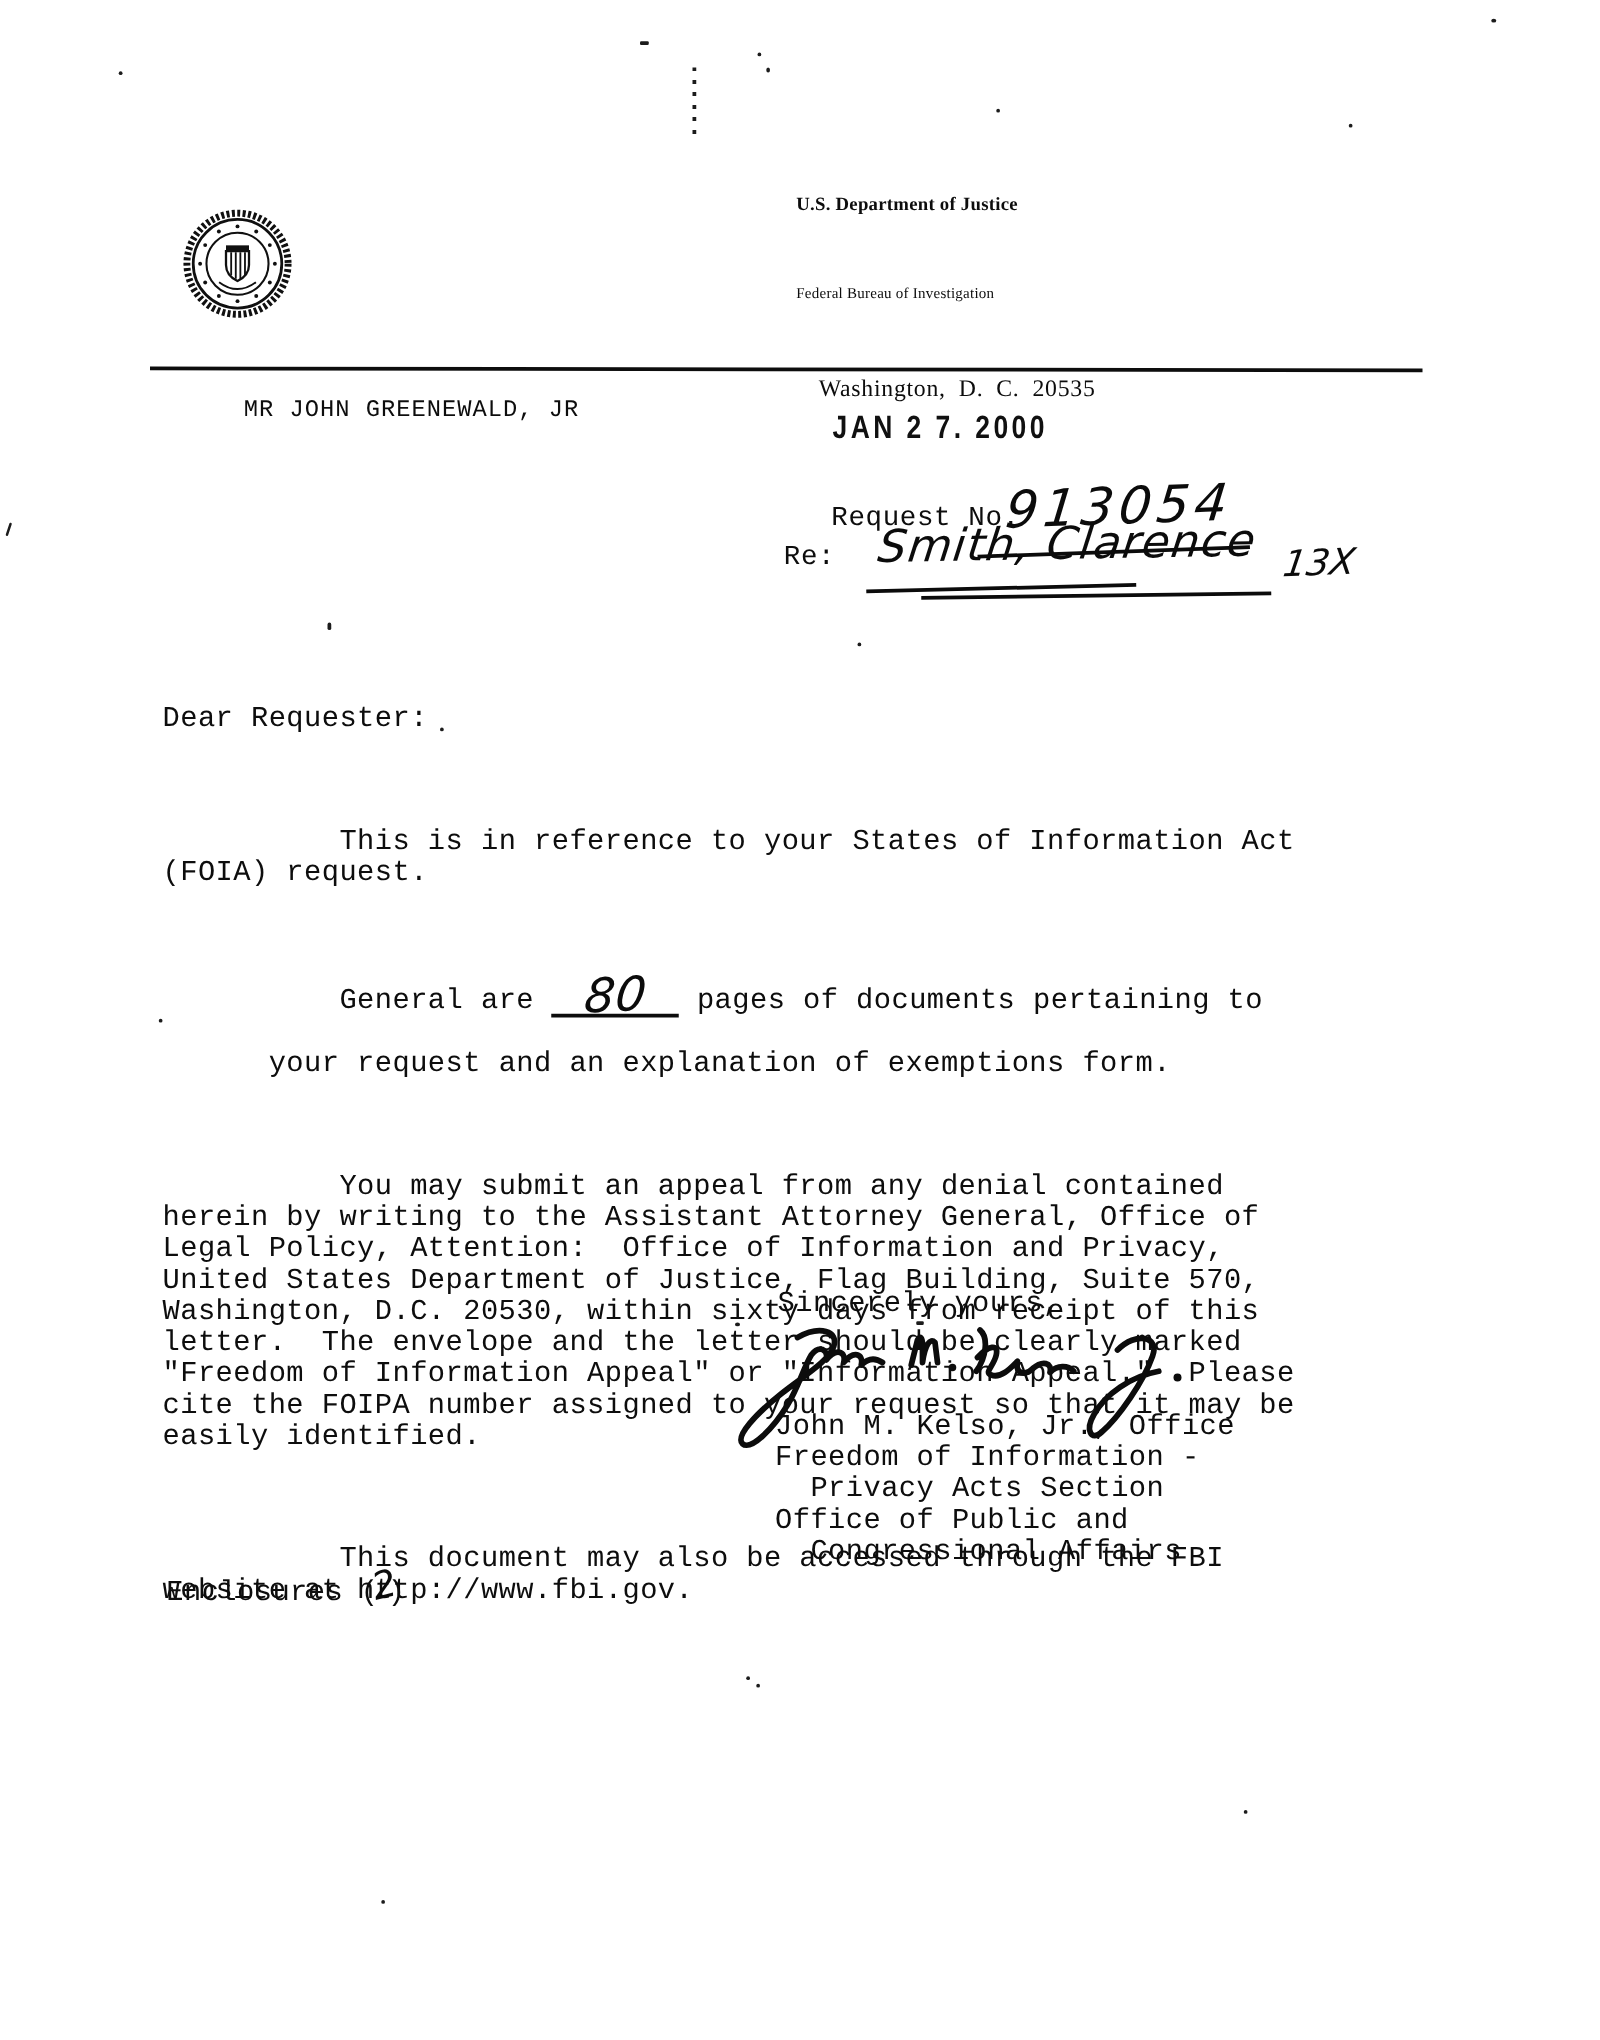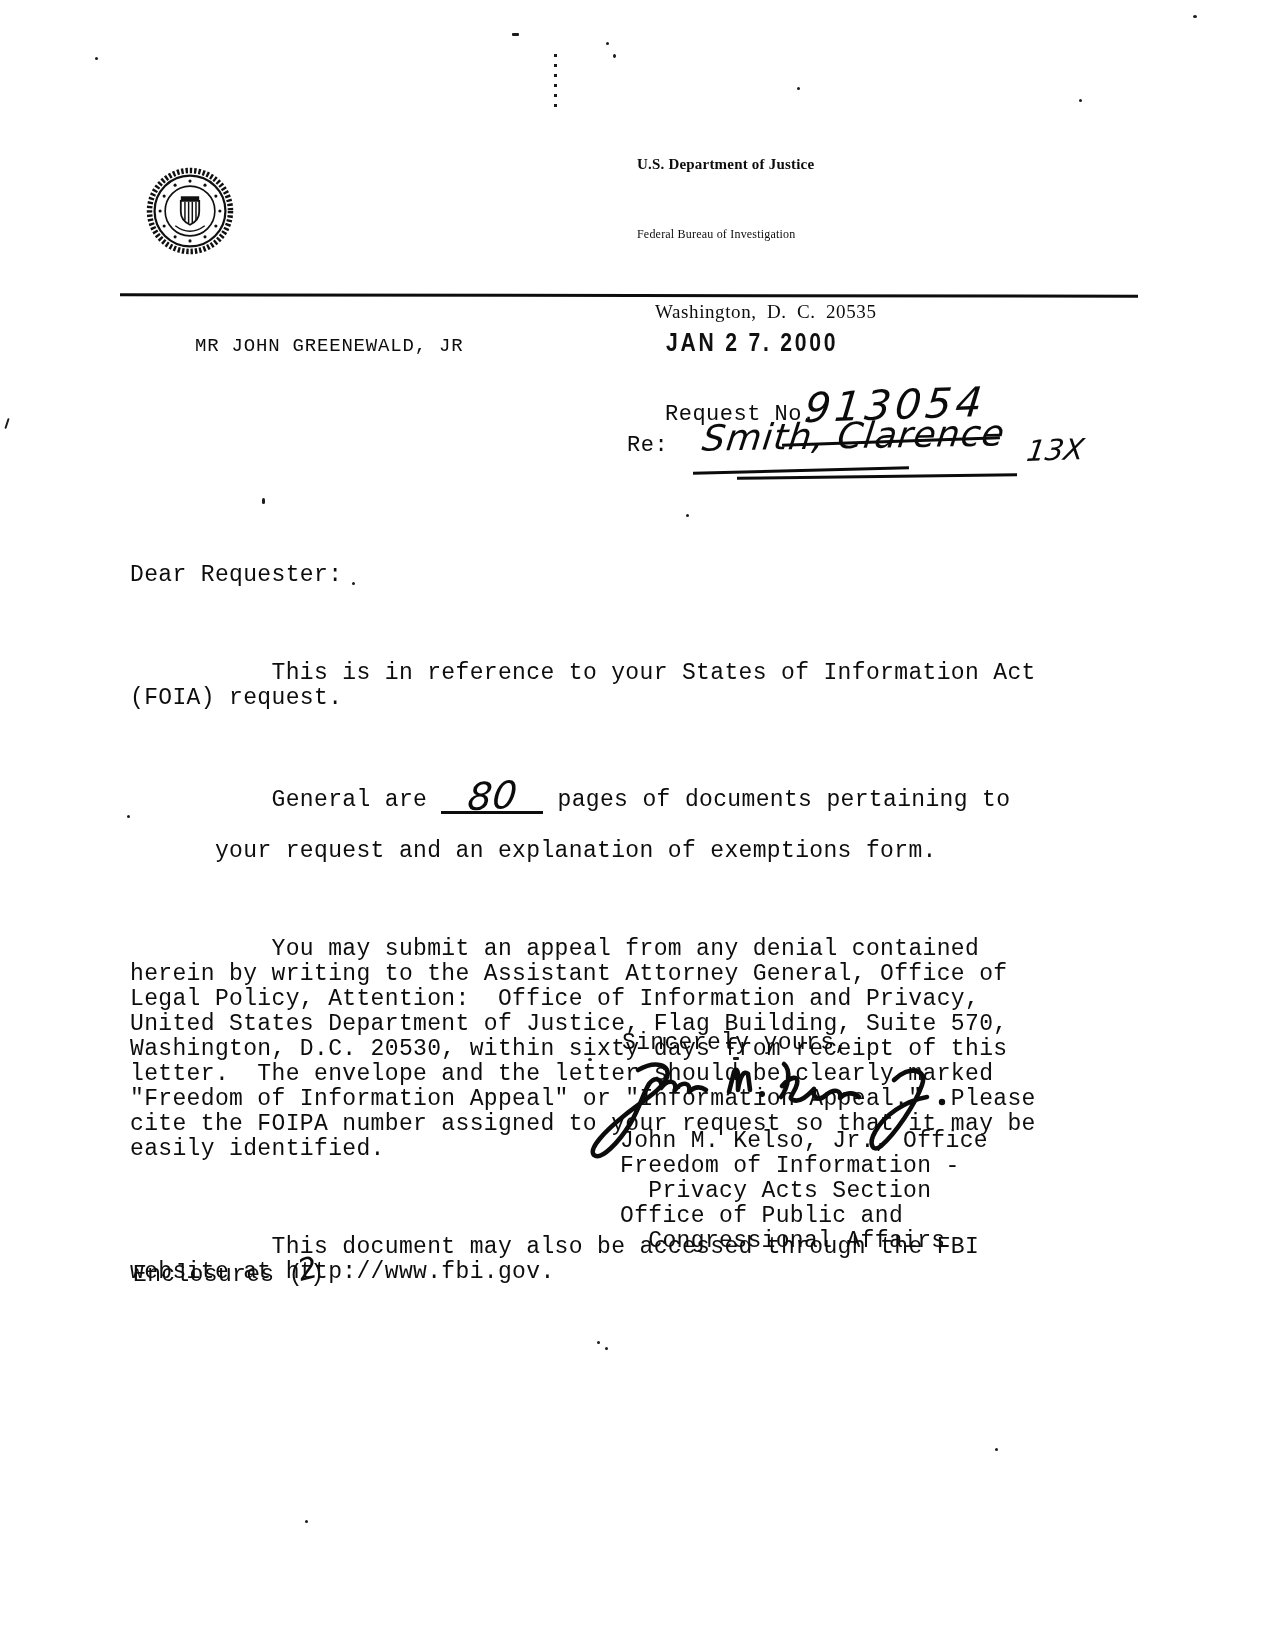--- a/index.html
+++ b/index.html
@@ -78,21 +78,21 @@
       <path d="M40,39 h20 v12 c0,8 -6,12 -10,14 c-4,-2 -10,-6 -10,-14 z" fill="none" stroke="#101010" stroke-width="2"></path>
       <path d="M44.5,40 v20 M48.5,40 v23 M52.5,40 v23 M56.5,40 v20" stroke="#101010" stroke-width="1.6"></path>
       <path d="M34,66 q16,12 32,0" fill="none" stroke="#101010" stroke-width="1.6"></path>
     </svg>
   </div>
 
   <div class="abs serif dept" style="left:637px; top:156px;">U.S. Department of Justice</div>
   <div class="abs serif bureau" style="left:637px; top:227px;">Federal Bureau of Investigation</div>
   <div class="abs rule" style="left:120px; top:294px; width:1018px;"></div>
   <div class="abs serif address" style="left:655px; top:301px;">Washington, D. C.  20535</div>
-  <div class="abs mono recipient" style="left:195px; top:317px;margin-top:18px;">MR JOHN GREENEWALD, JR</div>
+  <div class="abs mono recipient" style="left:195px; top:317px;">MR JOHN GREENEWALD, JR</div>
   <div class="abs stamp" style="left:666px; top:327px;">JAN 2 7. 2000</div>
 
   <div class="abs" style="left:627px; top:393px; width:500px; height:120px;">
     <div class="abs mono typed-lg" style="left:0; top:9px;margin-left:38px;">Request No.</div>
     <div class="abs mono typed-lg" style="left:0; top:40px;">Re:</div>
     <div class="abs hand hand-number" style="left:178px; top:-12px;">913054</div>
     <div class="hand-ink-line" style="left:155px; top:47px; width:218px; transform:rotate(-2deg);"></div>
     <div class="abs hand hand-name" style="left:76px; top:22px;">Smith, Clarence</div>
     <div class="abs hand hand-suffix" style="left:400px; top:40px;">13X</div>
     <div class="hand-ink-line" style="left:66px; top:76px; width:216px; transform:rotate(-1.4deg);"></div>

